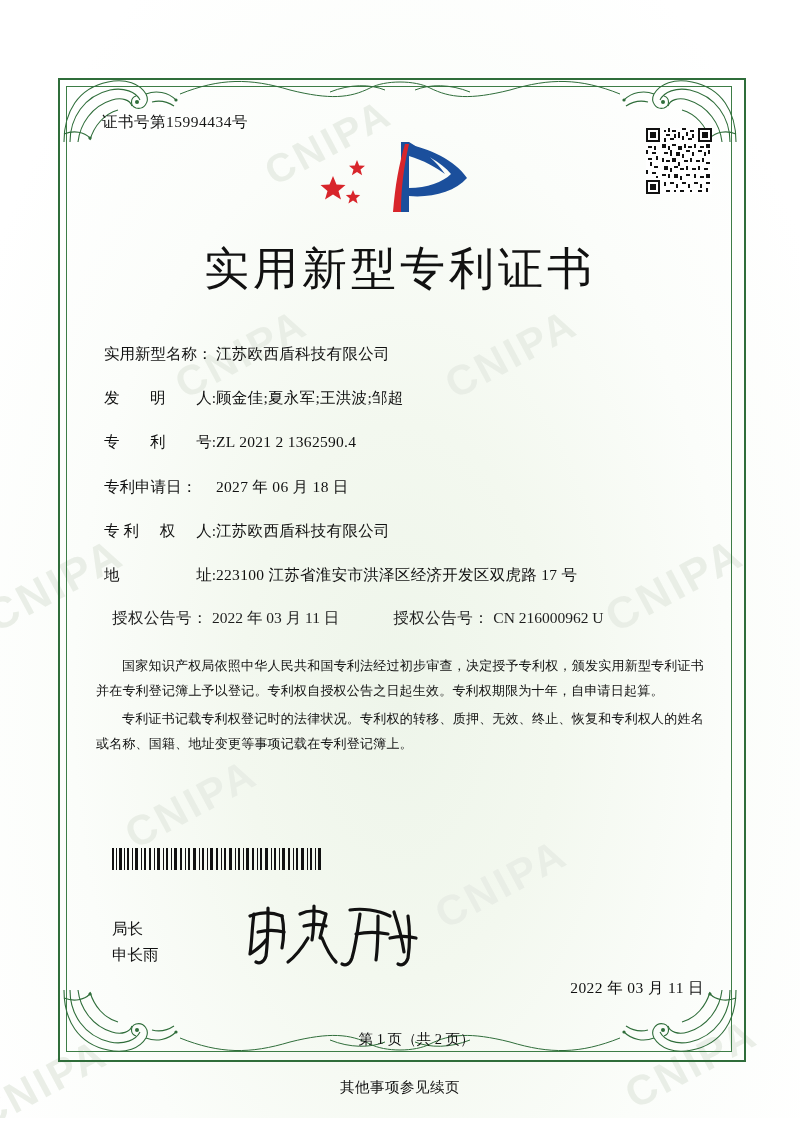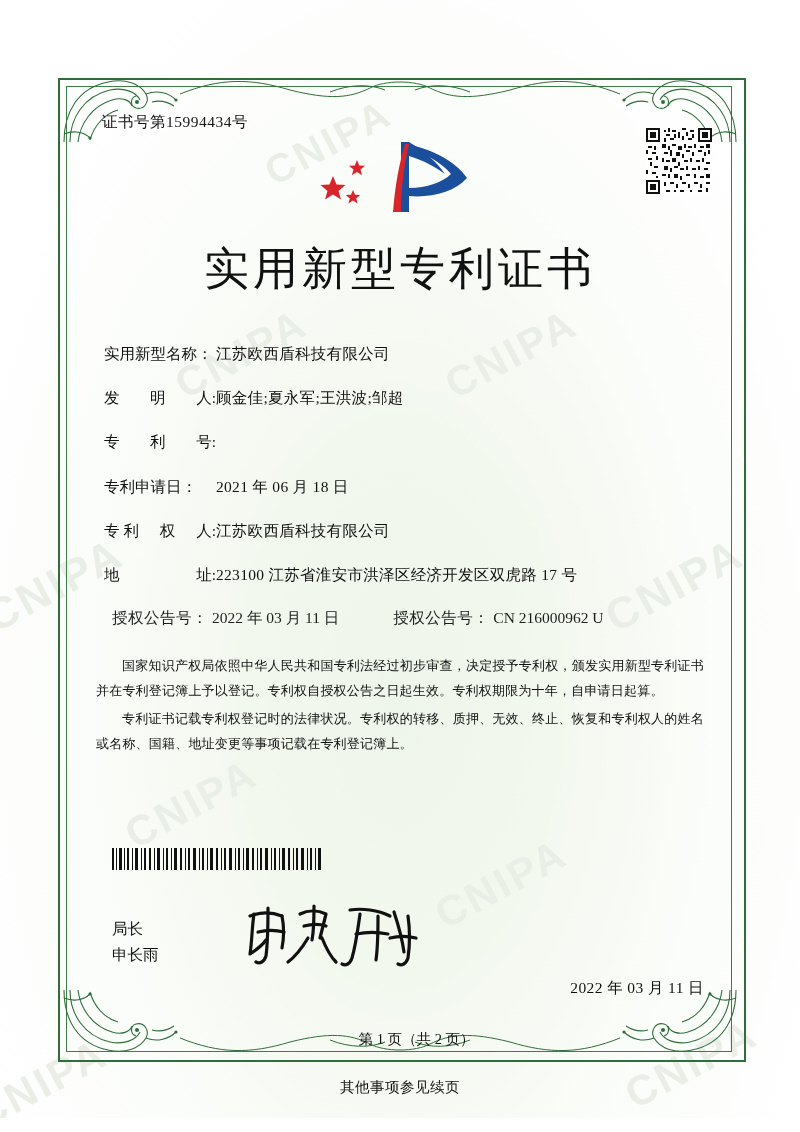--- a/index.html
+++ b/index.html
@@ -485,25 +485,26 @@
         </div>
         <div class="f-value">顾金佳;夏永军;王洪波;邹超</div>
       </div>
 
       <div class="field-row">
         <div class="f-label spread">
           <span>专</span>
           <span>利</span>
           <span>号:</span>
         </div>
+        <div class="f-value">ZL 2021 2 1362590.4</div>
       </div>
 
       <div class="field-row">
         <div class="f-label">专利申请日：</div>
-        <div class="f-value">2021 年 06 月 18 日</div>
+        <div class="f-value">2027 年 06 月 18 日</div>
       </div>
 
       <div class="field-row">
         <div class="f-label spread">
           <span>专 利</span>
           <span>权</span>
           <span>人:</span>
         </div>
         <div class="f-value">江苏欧西盾科技有限公司</div>
       </div>

